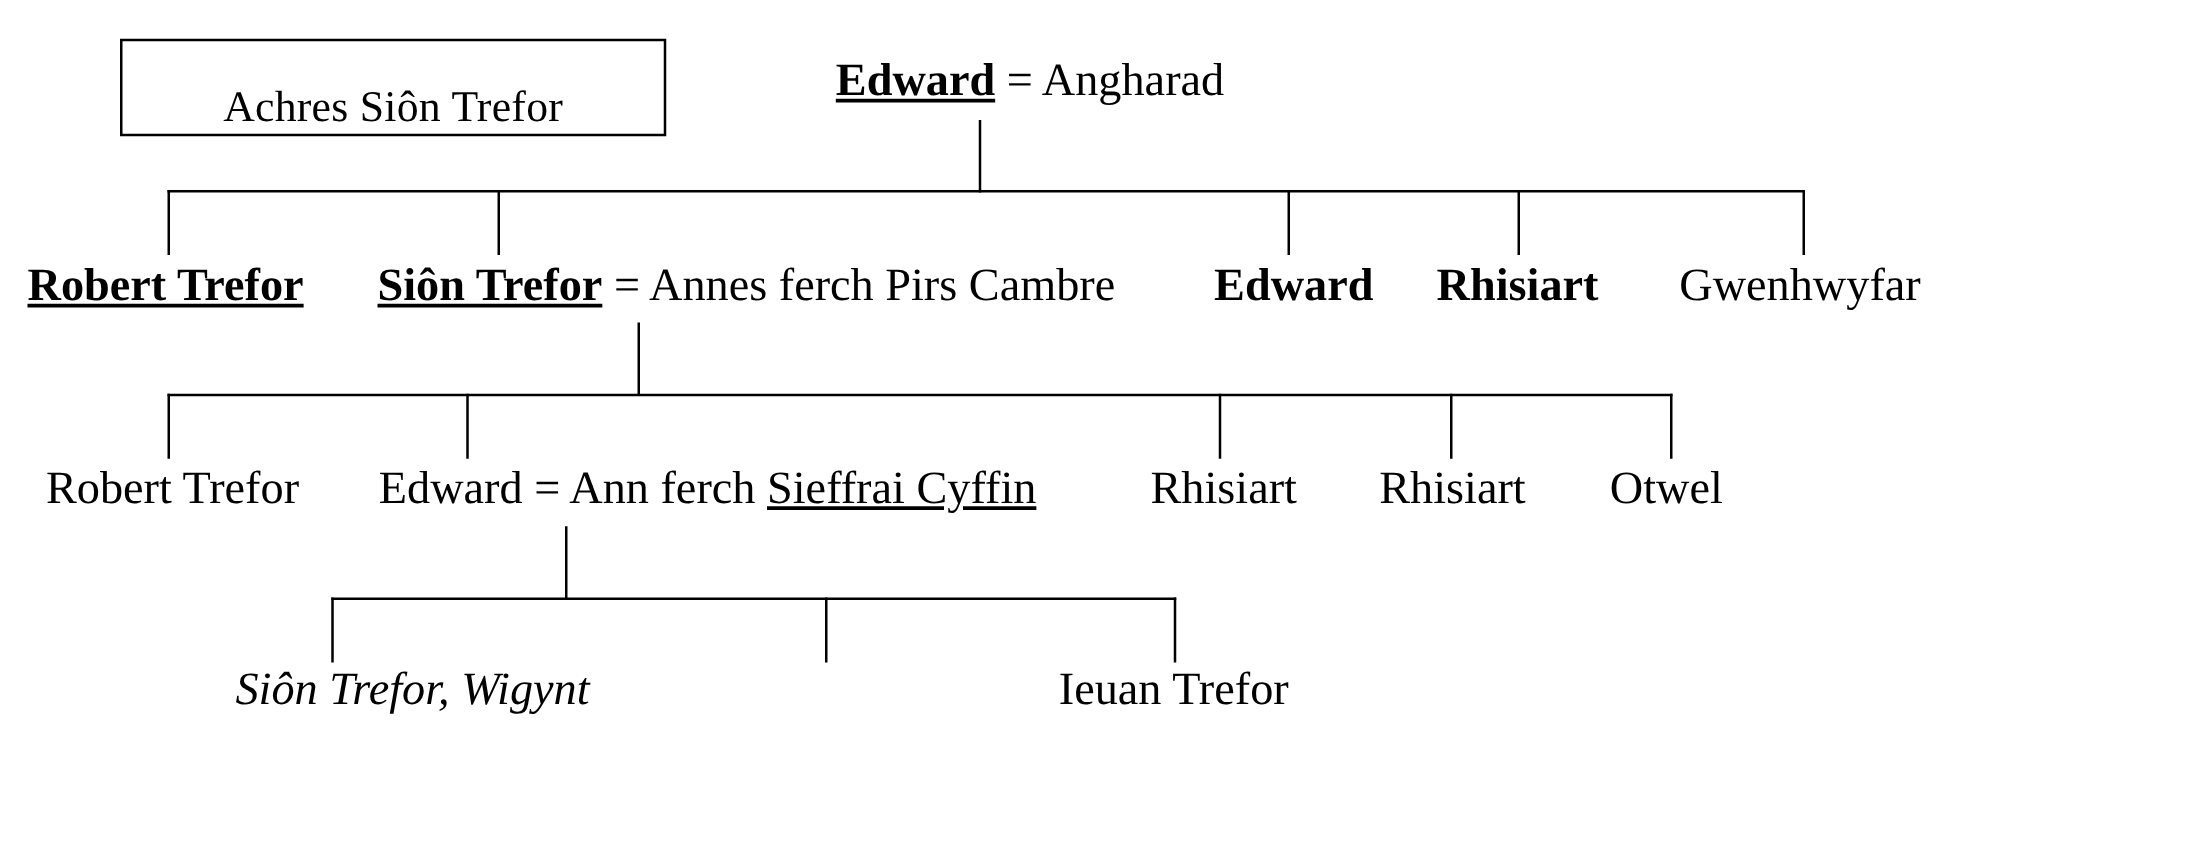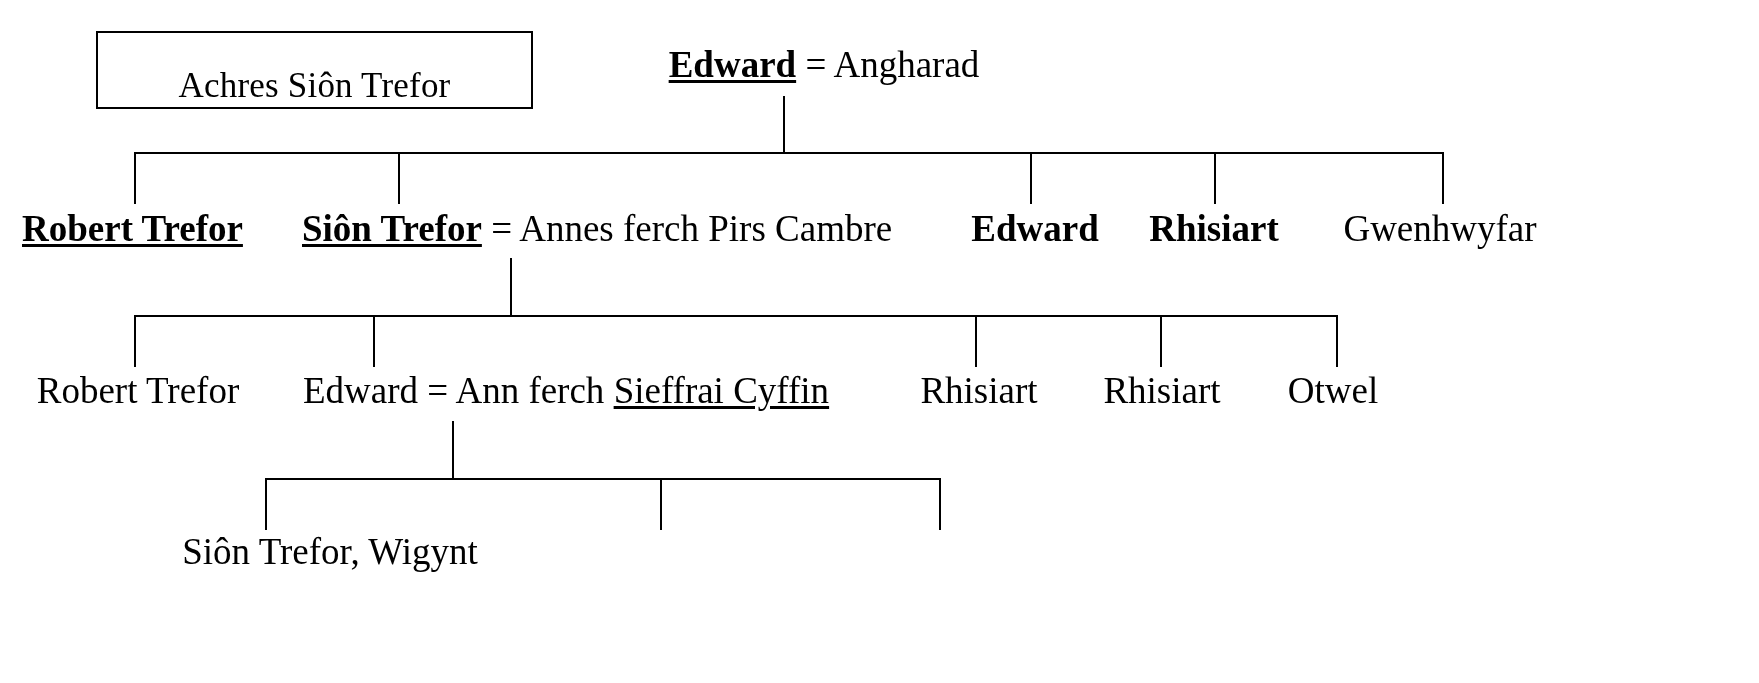--- a/index.html
+++ b/index.html
@@ -131,19 +131,22 @@
   <div class="person" style="left:1333px; top:372px;">
     <span class="nm">Otwel</span>
   </div>
 
   <div class="ln vbar" style="left:452px; top:421px; height:58px;"></div>
   <div class="ln hbar" style="left:265px; top:478px; width:676px;"></div>
   <div class="ln vbar" style="left:265px; top:478px; height:52px;"></div>
   <div class="ln vbar" style="left:660px; top:478px; height:52px;"></div>
   <div class="ln vbar" style="left:939px; top:478px; height:52px;"></div>
 
-  <div class="person" style="left:330px; top:533px;">
+  <div class="person" style="left:330px; top:533px;font-style:italic;">
     <span class="nm">Siôn Trefor, Wigynt</span>
   </div>
 
 
+  <div class="person" style="left:939px; top:533px;">
+    <span class="nm">Ieuan Trefor</span>
+  </div>
 
 </div>
 
 </body></html>

